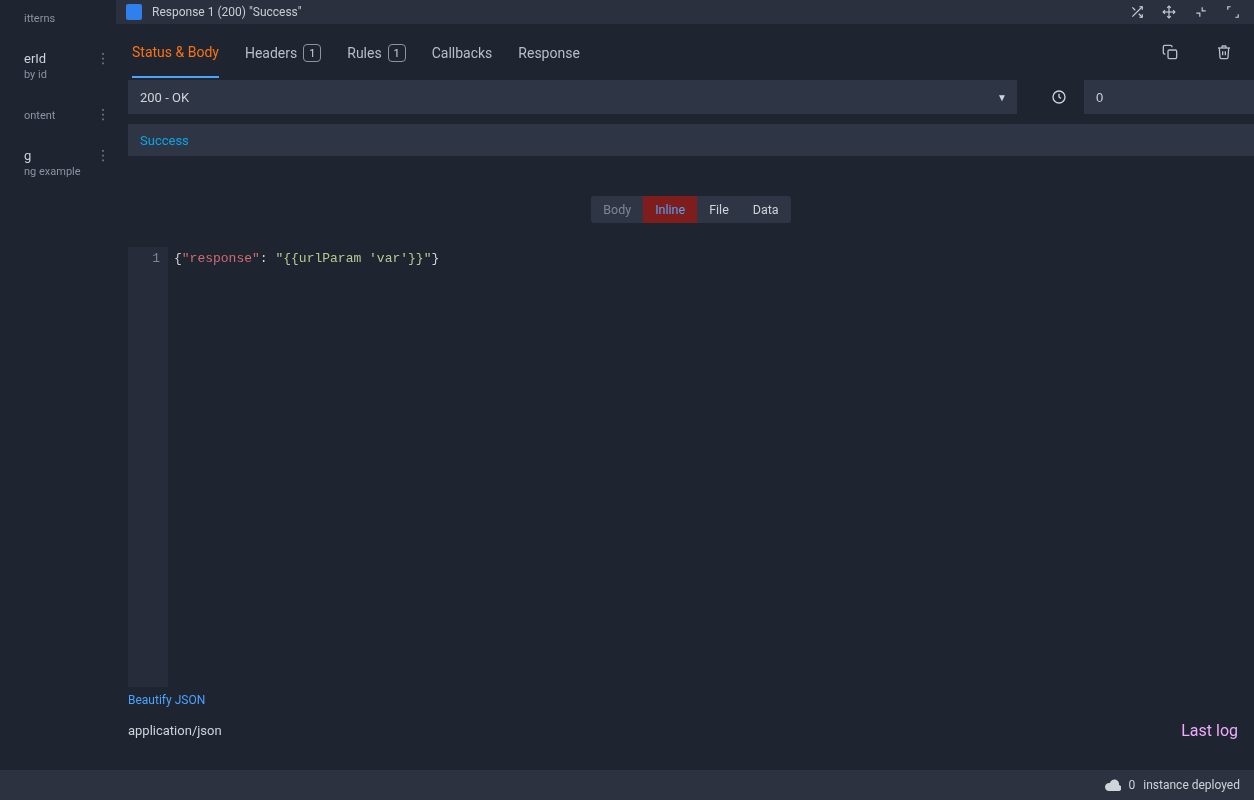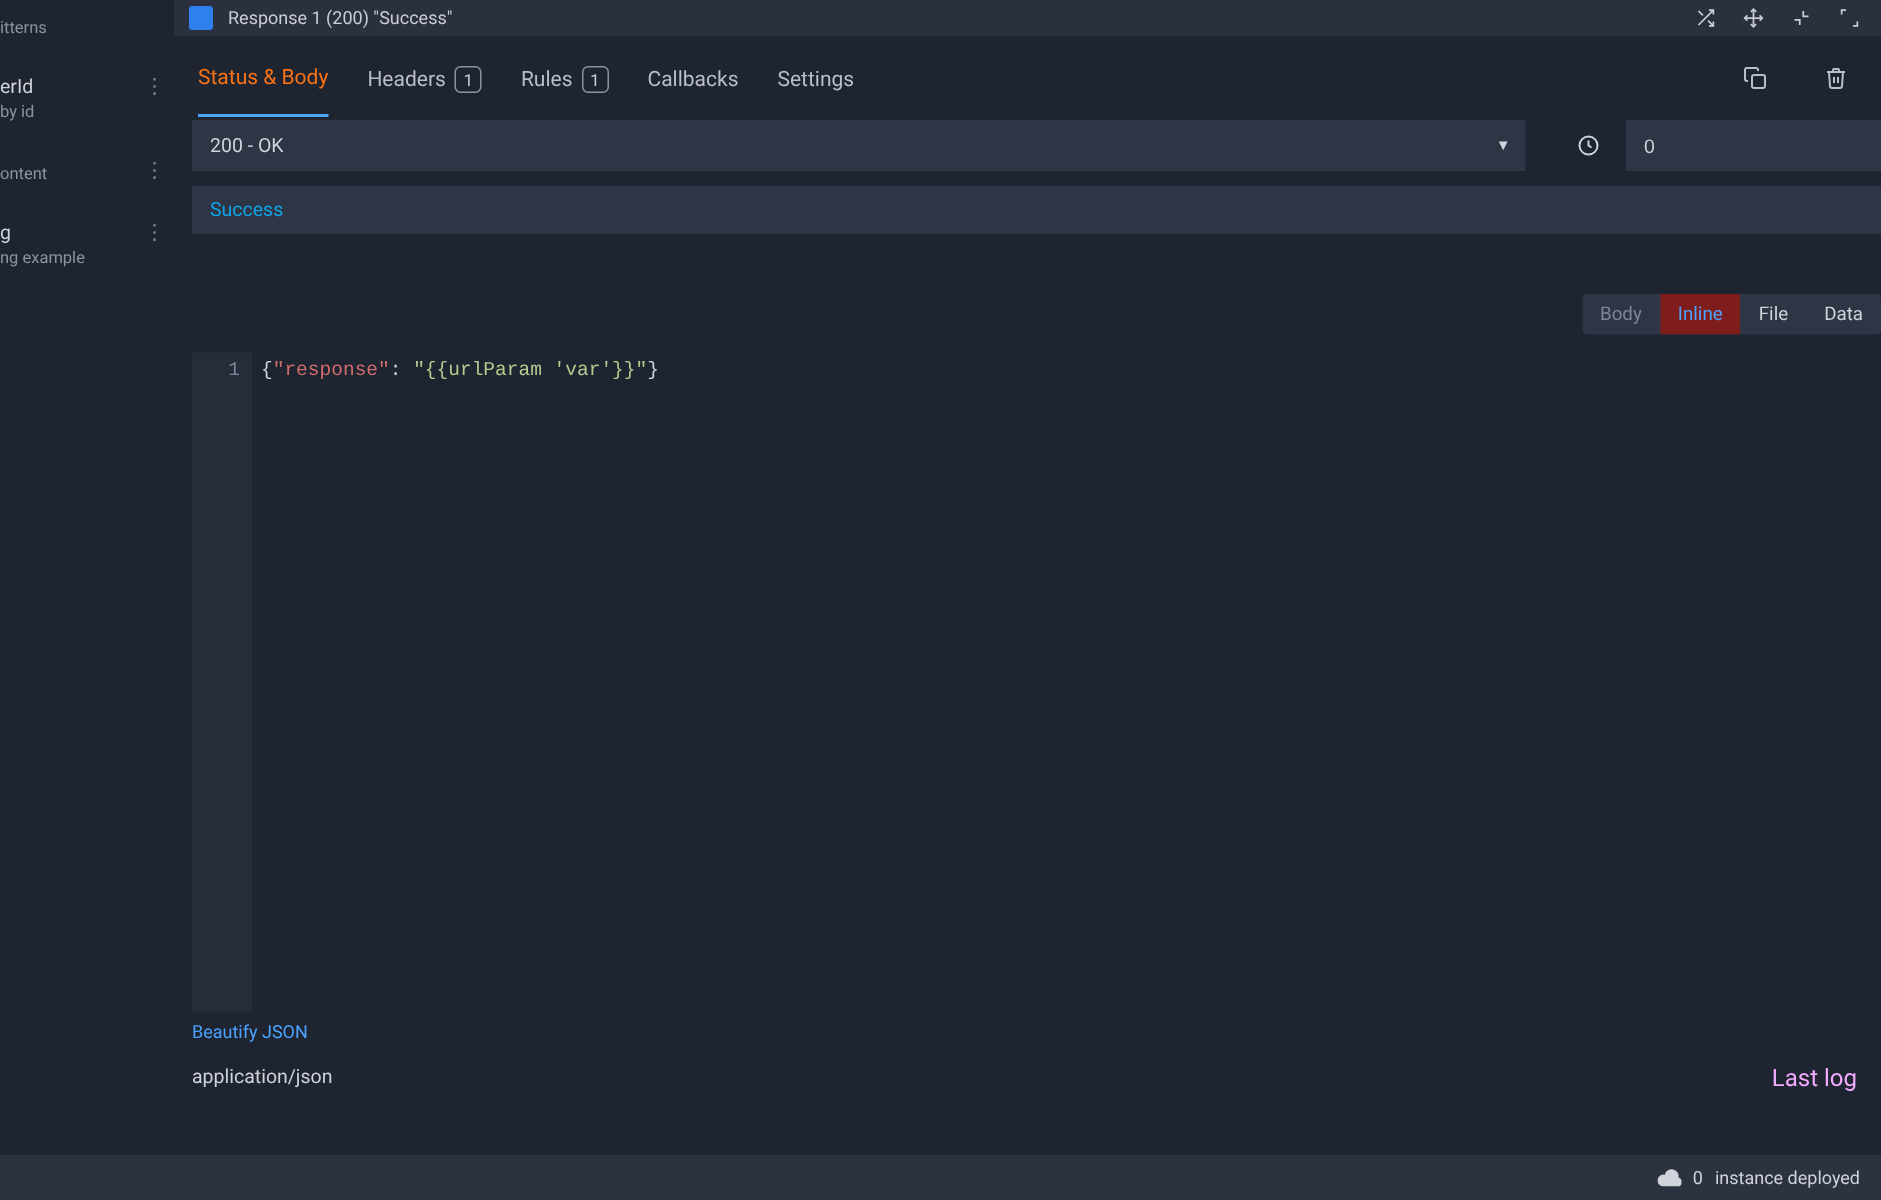--- a/index.html
+++ b/index.html
@@ -18,20 +18,21 @@
     width: 116px;
     background: #1e2430;
     padding-top: 4px;
     flex-shrink: 0;
   }
   .side-item {
     padding: 6px 8px 6px 0;
     position: relative;
     cursor: pointer;
     margin-bottom: 14px;
+    margin-left: 24px;
   }
   .side-item .title { color: #cfd3da; font-size: 13px; }
   .side-item .sub { color: #8c94a1; font-size: 11px; margin-top: 2px; }
   .side-item .dots {
     position: absolute; right: 6px; top: 6px;
     color: #7e8695; font-size: 14px; line-height: 14px;
   }
   .main {
     flex: 1;
     display: flex;
@@ -126,22 +127,22 @@
     color: #0ea5e9;
     height: 32px;
     display: flex;
     align-items: center;
     padding: 0 12px;
     font-size: 13px;
     margin-bottom: 40px;
   }
   .body-toggle {
     display: flex;
-    justify-content: flex-end;
-    margin-bottom: 12px;
+    justify-content: center;
+    margin-bottom: 24px;
   }
   .seg {
     display: flex;
     background: #2e3544;
     border-radius: 3px;
     overflow: hidden;
   }
   .seg-item {
     padding: 6px 12px;
     font-size: 12.5px;
@@ -278,21 +279,21 @@
         <span class="tab-badge">1</span>
       </div>
       <div class="tab">
         <span>Rules</span>
         <span class="tab-badge">1</span>
       </div>
       <div class="tab">
         <span>Callbacks</span>
       </div>
       <div class="tab">
-        <span>Settings</span>
+        <span>Response</span>
       </div>
       <div class="tabs-spacer"></div>
       <span class="tabs-icon">
         <svg width="16" height="16" viewBox="0 0 24 24" fill="none" stroke="#b9bec8" stroke-width="2">
             <rect x="9" y="9" width="13" height="13" rx="2"></rect>
             <path d="M5 15H4a2 2 0 0 1-2-2V4a2 2 0 0 1 2-2h9a2 2 0 0 1 2 2v1"></path>
           </svg>
       </span>
       <span class="tabs-icon">
         <svg width="16" height="16" viewBox="0 0 24 24" fill="none" stroke="#b9bec8" stroke-width="2">

